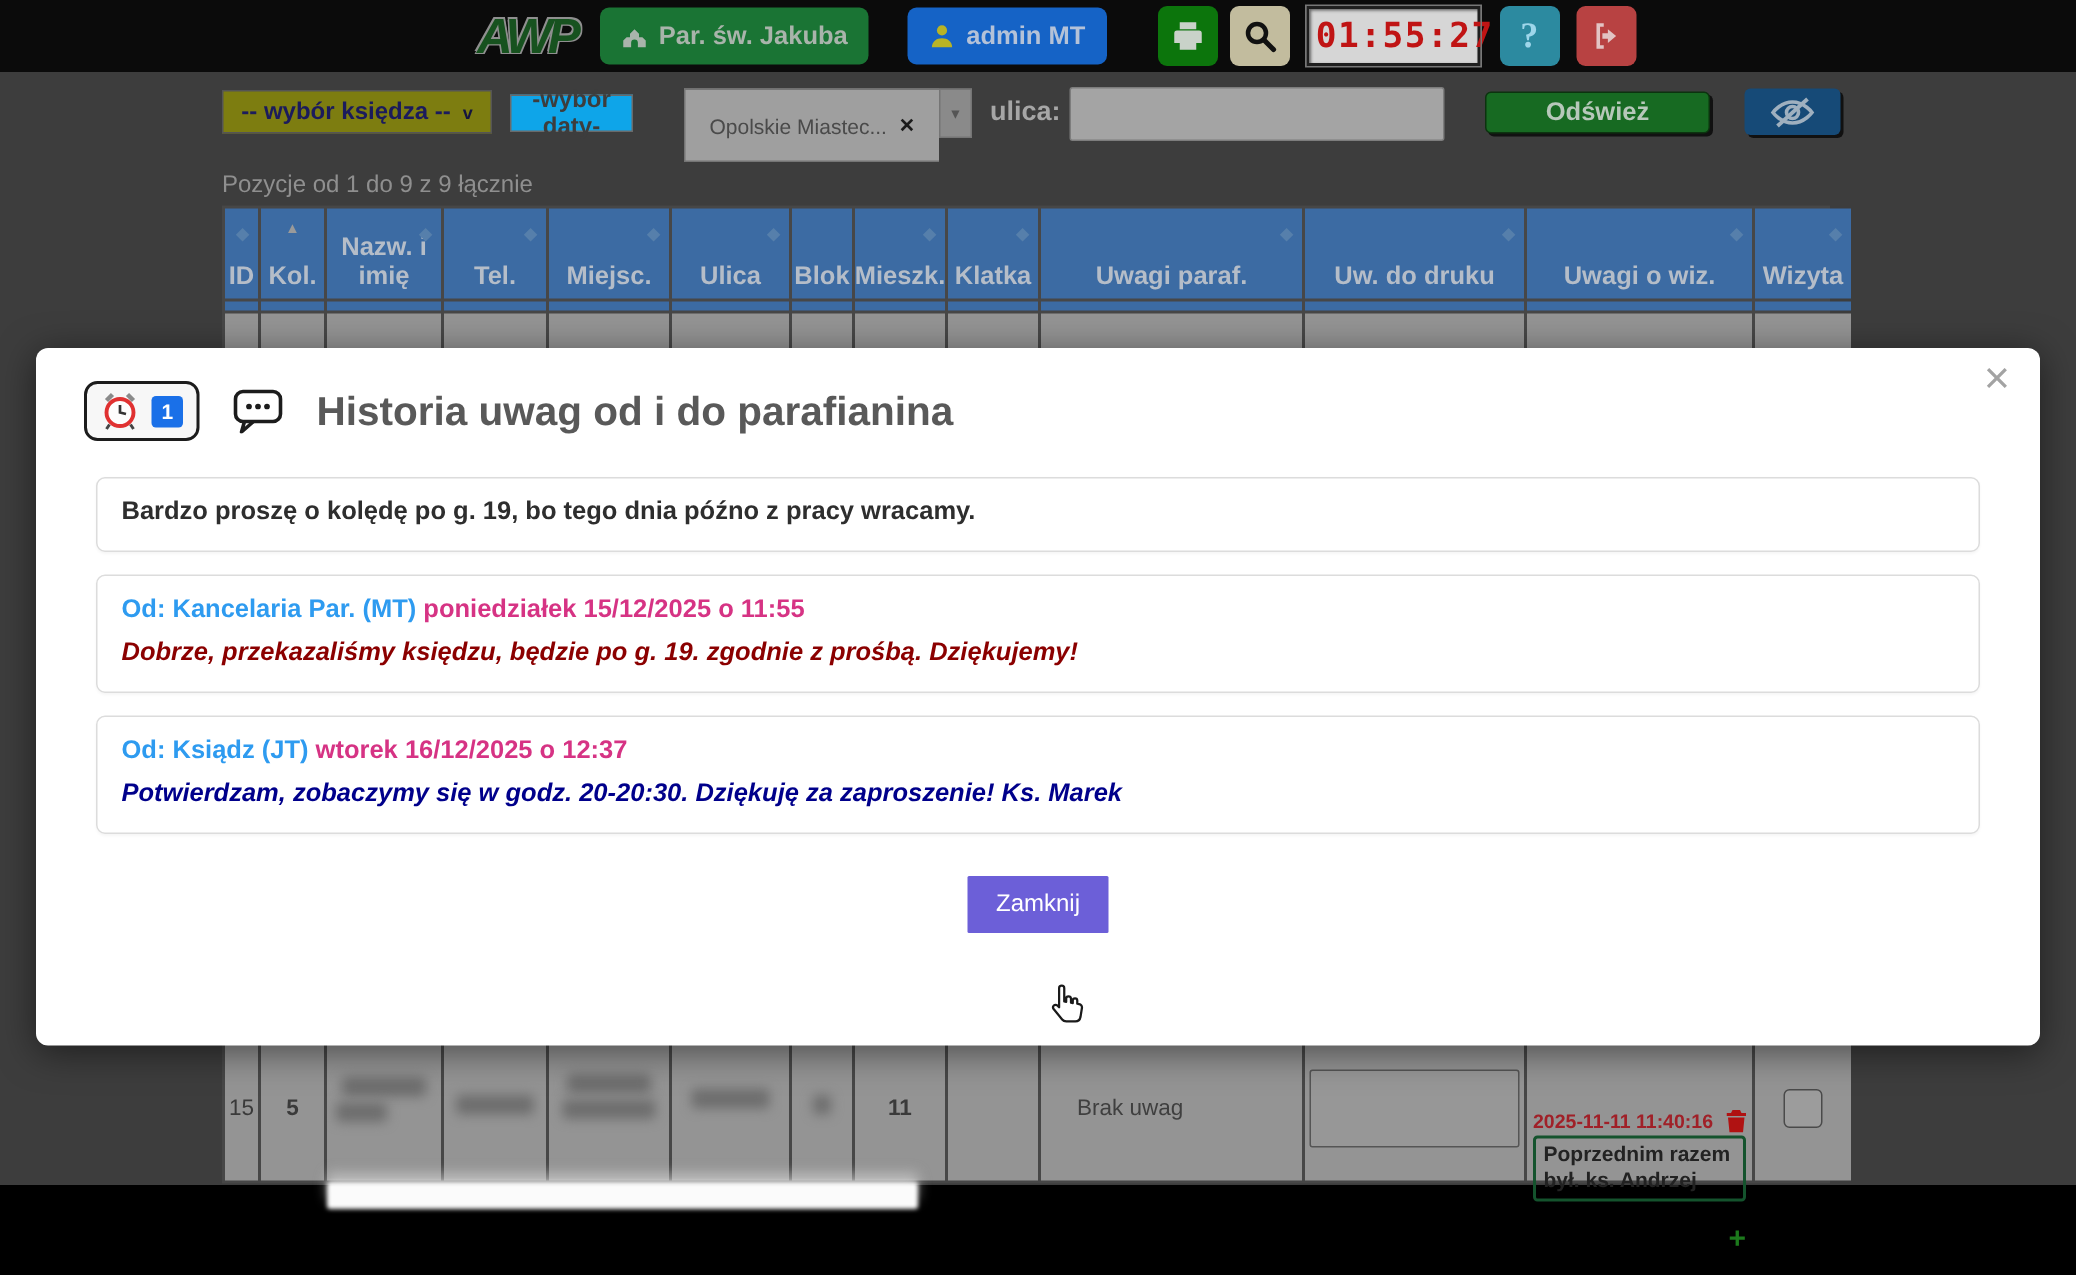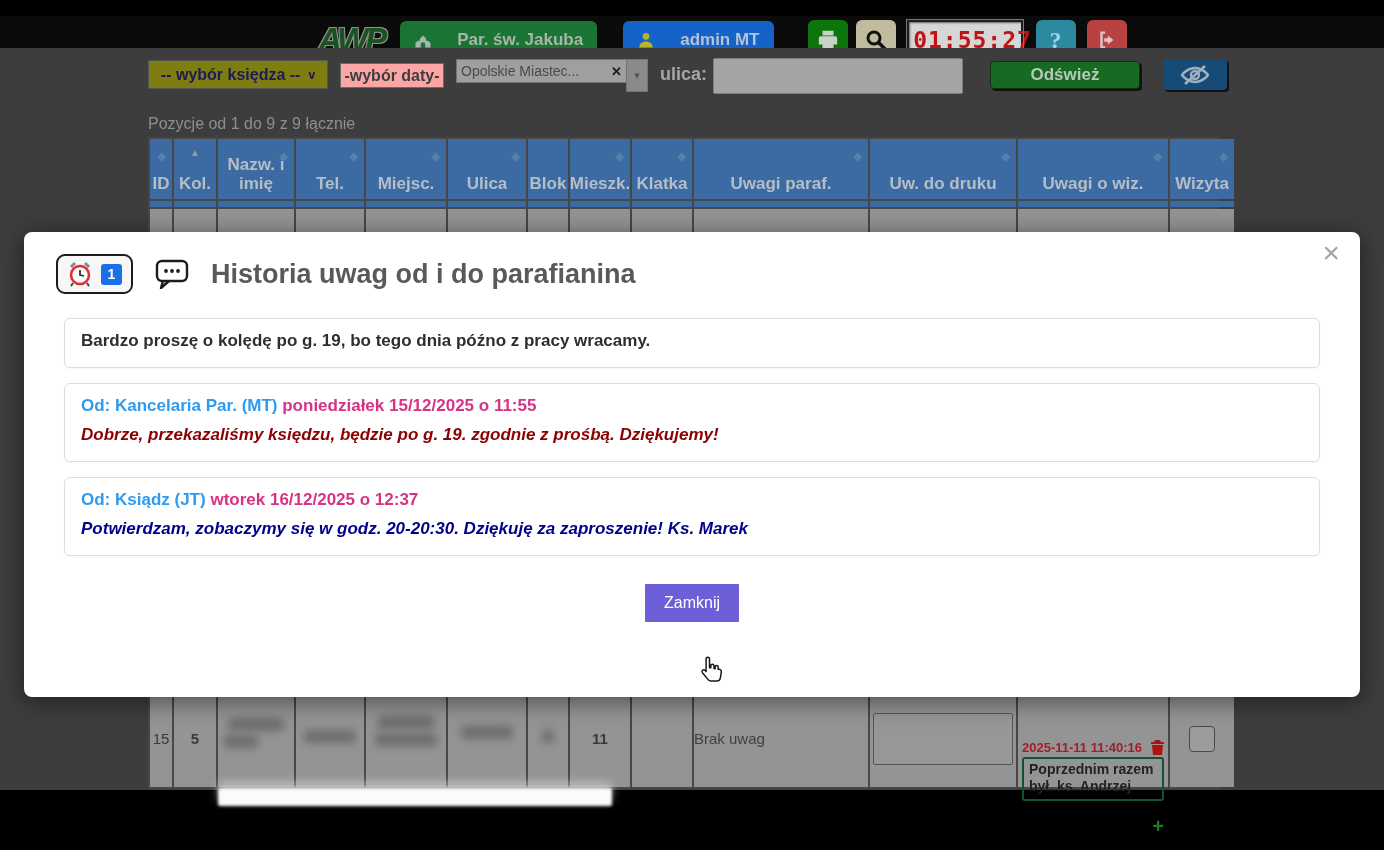--- a/index.html
+++ b/index.html
@@ -3,26 +3,26 @@
 <meta charset="utf-8">
 <style>
   * { margin:0; padding:0; box-sizing:border-box; }
   html,body { width:1384px; height:850px; }
   body {
     position:relative; overflow:hidden; background:#000;
     font-family:"Liberation Sans", sans-serif;
   }
 
   
-  .topbar{ position:absolute; left:0; top:16px; width:1384px; height:48px;
+  .topbar{ position:absolute; left:0; top:0; width:1384px; height:48px;
     background:#0b0b0b; display:flex; align-items:center; }
   .logo{ margin-left:318px; font-size:33px; font-weight:900; font-style:italic;
     color:#17521f; letter-spacing:-3px;
     text-shadow:-1px -1px 0 #8f8f8f, 1px -1px 0 #8f8f8f, -1px 1px 0 #8f8f8f, 1px 1px 0 #8f8f8f; }
-  .tb-btn{ display:flex; align-items:center; gap:25px; border:none; cursor:pointer;
+  .tb-btn{ display:flex; align-items:center; gap:7px; border:none; cursor:pointer;
     border-radius:6px; font-weight:bold; font-size:17px; }
   .parish-btn{ margin-left:16px; background:#1a7434; color:#a9b4ab; padding:9px 14px; }
   .user-btn{ margin-left:26px; background:#1563c6; color:#b4c2d8; padding:9px 14px; }
   .sq-btn{ width:40px; height:40px; display:flex; align-items:center; justify-content:center;
     border:none; border-radius:6px; cursor:pointer; }
   .print-btn{ margin-left:34px; background:#0c750c; }
   .search-btn{ margin-left:8px; background:#c2bc9e; }
   .clock{ margin-left:11px; width:116px; height:40px; background:#d6d6d6;
     border:2px solid #1f1f1f; outline:1px solid #777; display:flex; align-items:center; justify-content:center;
     font-family:"DejaVu Sans Mono", monospace; font-weight:bold; font-size:23px; color:#c01414;
@@ -33,26 +33,26 @@
 
   
   .content-bg{ position:absolute; left:0; top:48px; width:1384px; height:742px; background:#3d3d3d; }
 
   
   .filters{ position:absolute; left:0; top:48px; width:1384px; height:60px; }
   .priest-select{ position:absolute; left:148px; top:12px; width:180px; height:29px;
     background:#7d7d10; color:#1b1b5c; font-weight:bold; font-size:16px;
     display:flex; align-items:center; justify-content:center; gap:8px; border:1px solid #555; cursor:pointer; }
   .priest-caret{ font-size:12px; color:#14143f; }
-  .date-btn{ position:absolute; left:340px; top:15px; width:104px; height:25px;
-    background:#fca5a5; color:#3d3d3d; font-weight:bold; font-size:16px; border:1px solid #6a6a6a;
+  .date-btn{ position:absolute; left:340px; top:15px; width:82px; height:25px;
+    background:#0ea5e9; color:#3d3d3d; font-weight:bold; font-size:16px; border:1px solid #6a6a6a;
     display:flex; align-items:center; justify-content:center; cursor:pointer; }
-  .city-select{ position:absolute; left:456px; top:11px; width:170px; height:24px;
+  .city-select{ position:absolute; left:456px; top:11px; width:170px; height:49px;
     background:#9f9f9f; border:1px solid #757575; border-right:none; color:#4a4a4a; font-size:14px;
-    display:flex; align-items:center; padding:0 4px; cursor:pointer; }
+    display:flex; align-items:center; padding:0 16px; cursor:pointer; }
   .city-select .city-label{ flex:1; }
   .city-clear{ color:#1a1a1a; font-weight:bold; font-size:13px; cursor:pointer; }
   .city-arrow{ position:absolute; left:626px; top:11px; width:22px; height:33px; background:#8a8a8a;
     border:1px solid #757575; display:flex; align-items:center; justify-content:center;
     color:#555; font-size:11px; cursor:pointer; }
   .street-label{ position:absolute; left:660px; top:16px; color:#a6a6a6; font-weight:bold; font-size:18px; }
   .street-input{ position:absolute; left:713px; top:10px; width:250px; height:36px;
     background:#a4a4a4; border:1px solid #7d7d7d; border-radius:2px; }
   .refresh-btn{ position:absolute; left:990px; top:13px; width:150px; height:28px;
     background:#176a22; color:#b7c8ba; font-weight:bold; font-size:17px;
@@ -82,21 +82,21 @@
   .vn-date{ color:#a02028; font-size:13px; font-weight:bold; white-space:nowrap; }
   .vn-head{ display:flex; align-items:flex-start; justify-content:space-between;margin-top:48px; }
   .vn-box{ border:2px solid #14532d; border-radius:3px; margin-top:2px; padding:2px 5px;
     font-weight:bold; color:#222; font-size:14px; line-height:17px; min-height:44px; }
   .vn-box.tall{ height:80px; }
   .vn-plus{ text-align:right; color:#1c7a1c; font-size:20px; font-weight:bold; margin-top:14px; cursor:pointer; }
   .print-input{ width:140px; height:52px; border:1px solid #555; border-radius:2px; background:#979797; }
   .visit-checkbox{ width:26px; height:26px; border:1px solid #4a4a4a; border-radius:4px; background:#9c9c9c; cursor:pointer; }
   .bold-cell{ font-weight:bold; }
   .blur-blob{ background:#6d6d6d; border-radius:3px; filter:blur(4px); margin:4px auto; }
-  .uwagi-left{ display:flex; align-items:center; padding-left:0; color:#3f3f3f; }
+  .uwagi-left{ display:flex; align-items:center; padding-left:24px; color:#3f3f3f; }
   .white-blur{ position:absolute; left:218px; top:788px; width:394px; height:18px;
     background:#fbfbfb; filter:blur(1.5px); border-radius:2px;
     box-shadow:0 -6px 8px rgba(220,220,220,.55); }
 
   
   .modal{ position:absolute; left:24px; top:232px; width:1336px; height:465px;
     background:#fff; border-radius:8px; box-shadow:0 4px 24px rgba(0,0,0,.5); }
   .modal-close{ position:absolute; top:6px; right:20px; font-size:30px; color:#a3a3a3;
     font-weight:normal; cursor:pointer; line-height:30px; }
   .modal-head{ display:flex; align-items:center; gap:22px; padding:22px 0 0 32px; }

